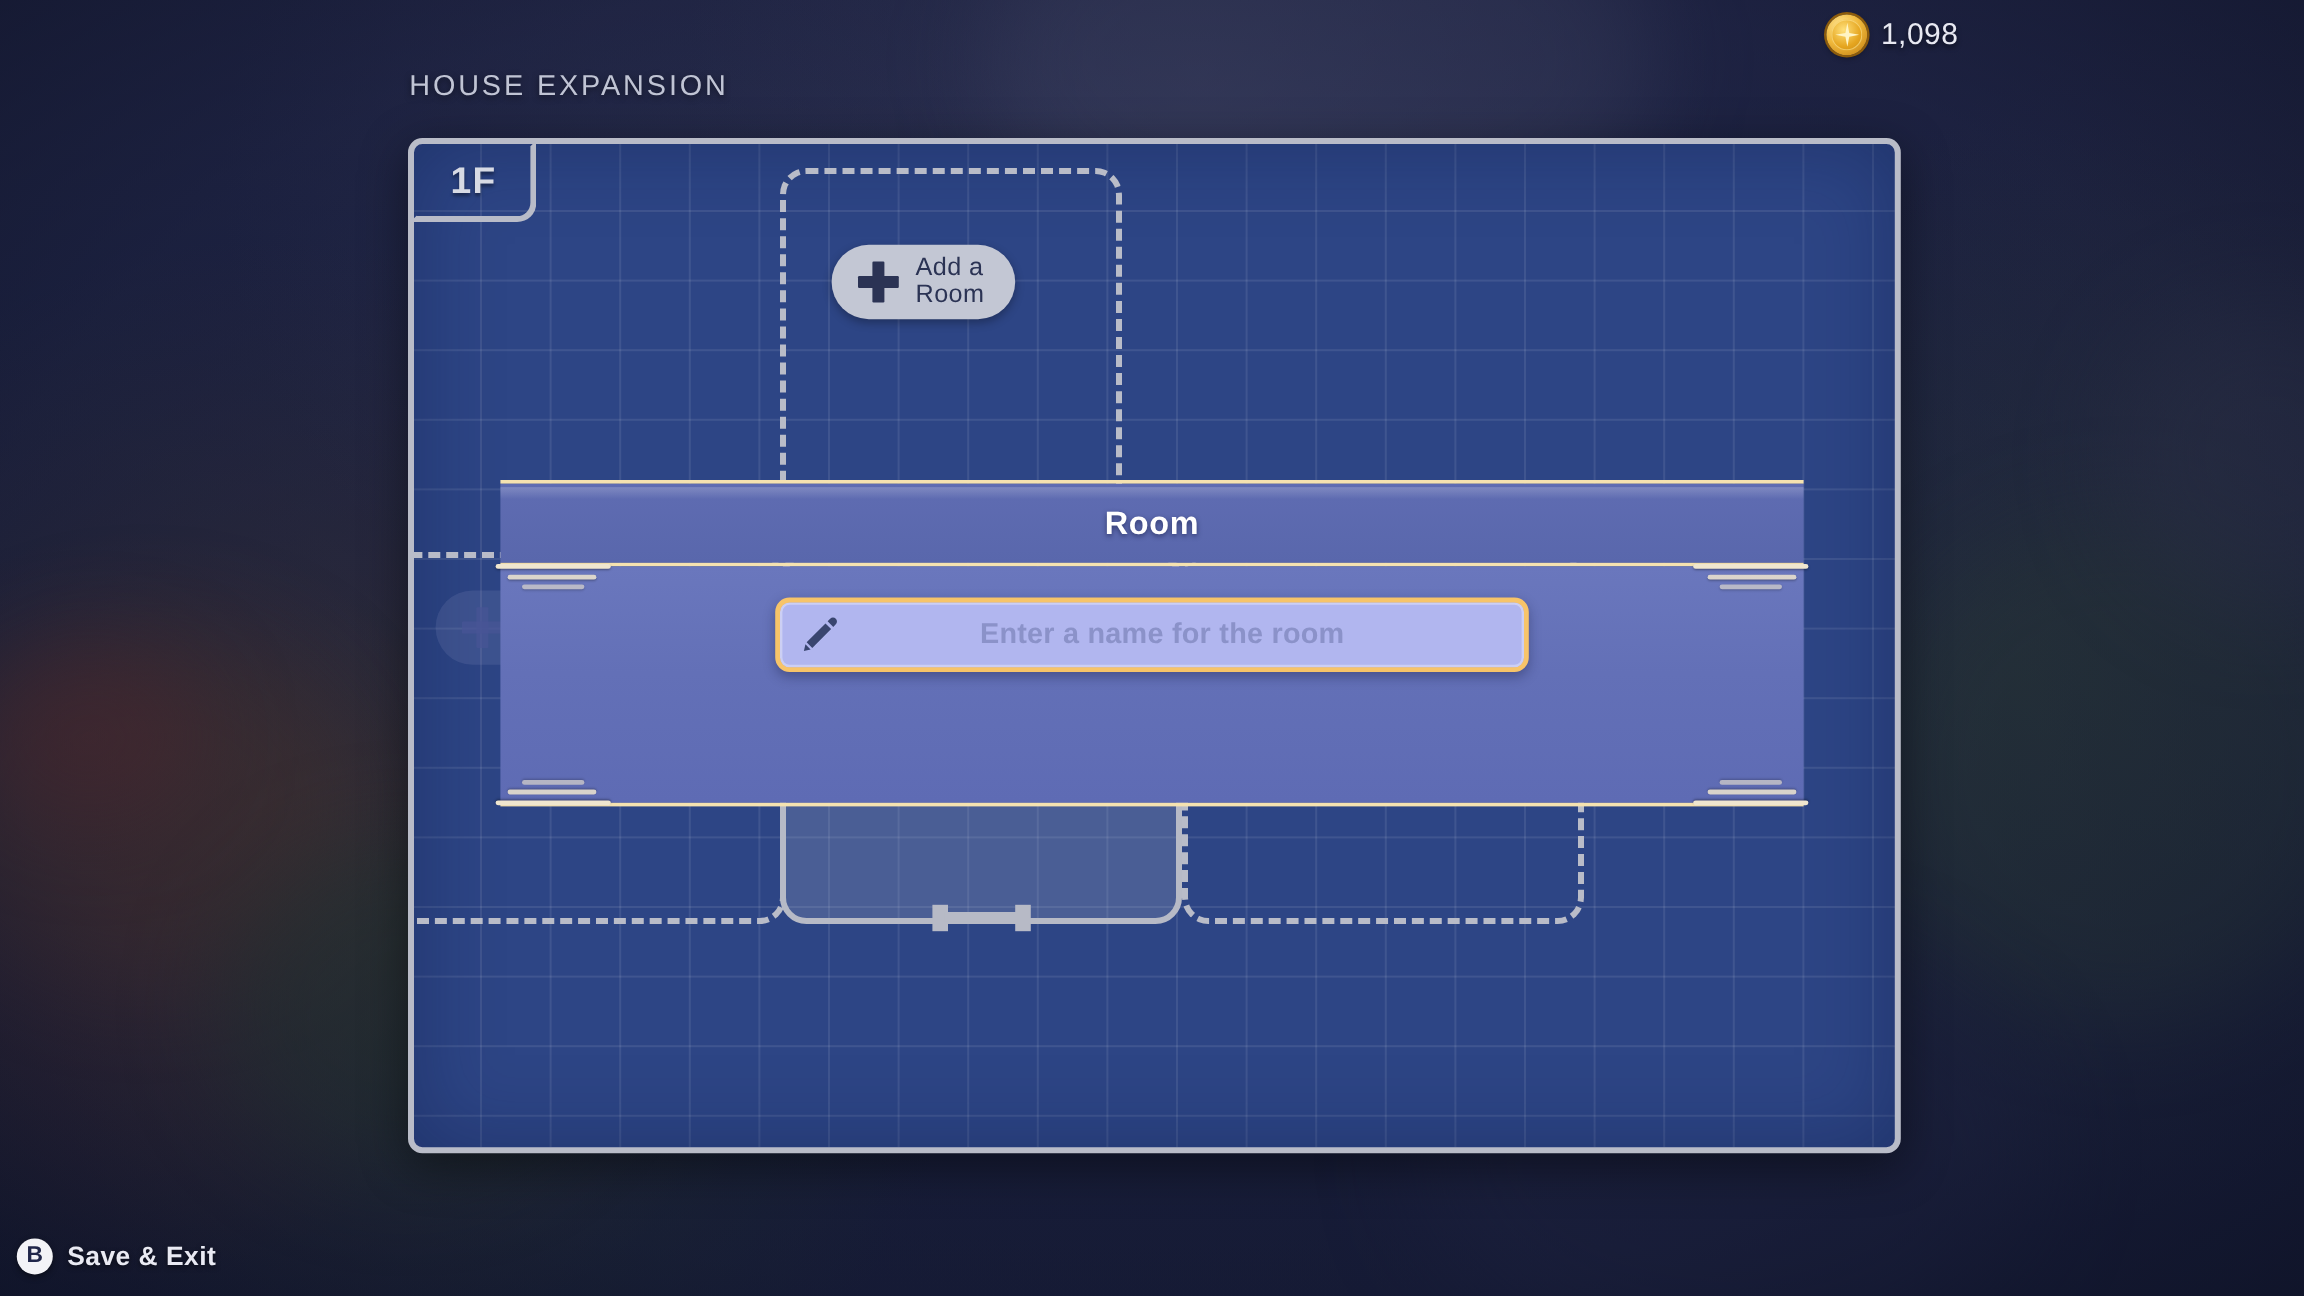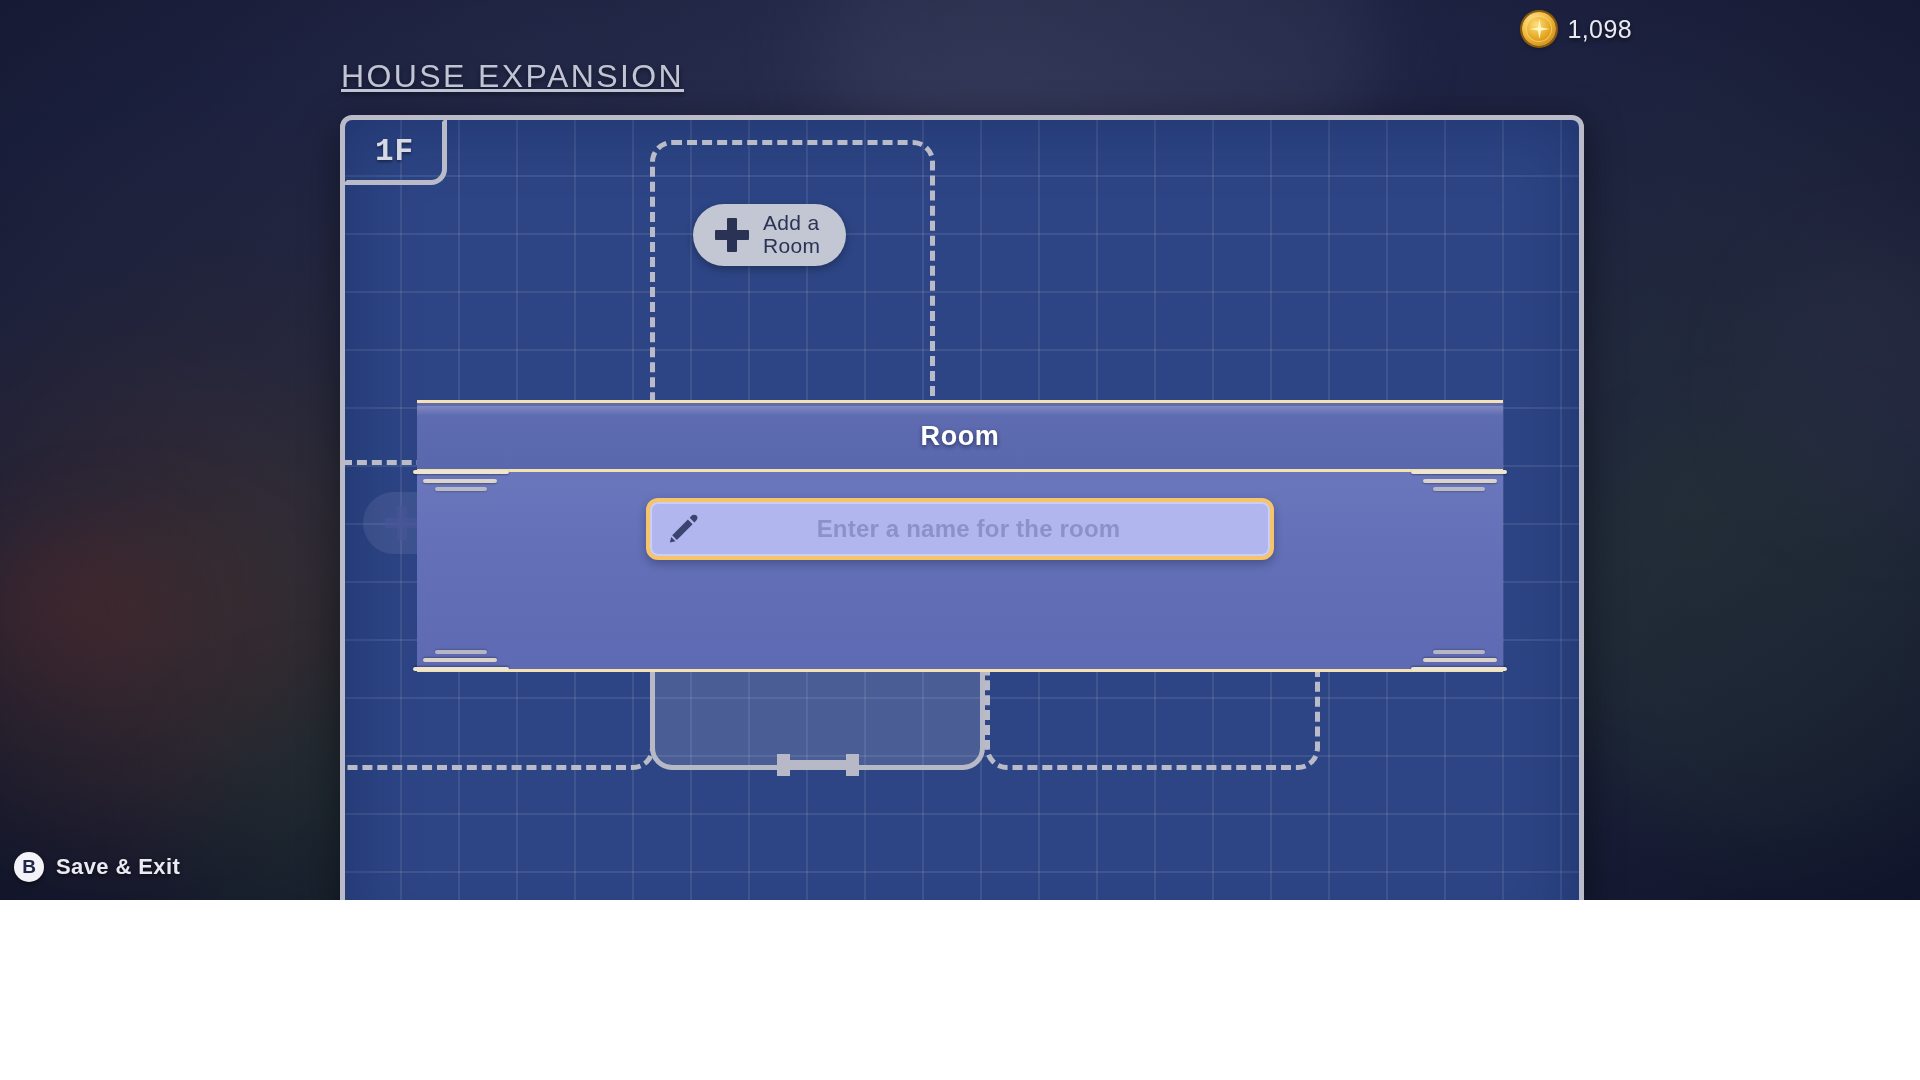--- a/index.html
+++ b/index.html
@@ -8,21 +8,21 @@
     width: 1920px;
     height: 1080px;
     overflow: hidden;
     font-family: "Liberation Sans", sans-serif;
   }
 
   
   #screen {
     position: relative;
     width: 1920px;
-    height: 900px;
+    height: 1080px;
     background:
       radial-gradient(circle at 12% 62%, rgba(90,70,55,0.55) 0%, rgba(90,70,55,0) 26%),
       radial-gradient(circle at 6% 70%, rgba(120,50,45,0.45) 0%, rgba(120,50,45,0) 16%),
       radial-gradient(circle at 22% 78%, rgba(45,70,50,0.50) 0%, rgba(45,70,50,0) 22%),
       radial-gradient(circle at 88% 52%, rgba(55,75,60,0.42) 0%, rgba(55,75,60,0) 26%),
       radial-gradient(circle at 97% 34%, rgba(60,62,80,0.40) 0%, rgba(60,62,80,0) 18%),
       radial-gradient(circle at 52% 6%, rgba(88,92,128,0.42) 0%, rgba(88,92,128,0) 30%),
       radial-gradient(circle at 30% 14%, rgba(70,76,112,0.35) 0%, rgba(70,76,112,0) 24%),
       linear-gradient(180deg, #2b3059 0%, #232a4f 30%, #202747 62%, #1b2140 100%);
     overflow: hidden;
@@ -62,25 +62,24 @@
     clip-path: polygon(50% 0%, 58% 42%, 100% 50%, 58% 58%, 50% 100%, 42% 58%, 0% 50%, 42% 42%);
   }
   #coin-amount {
     color: #e8e9f2; font-size: 25px; letter-spacing: .4px;
     text-shadow: 0 2px 4px rgba(0,0,0,.55);
   }
 
   
   #page-title {
     position: absolute; left: 341px; top: 58px;
-    font-size: 32px; letter-spacing: 2.4px; font-weight: 500;
+    font-size: 24px; letter-spacing: 2.4px; font-weight: 500;
     color: #c0c4d4;
     text-shadow: 0 2px 5px rgba(0,0,0,.5);
     z-index: 30;
-    text-decoration: underline;
   }
 
   
   #blueprint {
     position: absolute;
     left: 340px; top: 115px;
     width: 1244px; height: 846px;
     border: 5px solid #b9bcc8;
     border-radius: 12px;
     background-color: #2d4585;
@@ -100,21 +99,20 @@
     width: 105px; height: 68px;
     border: 5px solid #b9bcc8;
     border-top-color: transparent; border-left-color: transparent;
     border-radius: 0 0 16px 0;
     display: flex; align-items: center; justify-content: center;
     z-index: 5;
   }
   #floor-tab span {
     font-size: 31px; font-weight: 700; color: #d7dae4; letter-spacing: 1px;
     text-shadow: 0 2px 3px rgba(0,0,0,.4);
-    font-family: Liberation Mono, monospace;
   }
 
   
   .slot {
     position: absolute;
     border: 5px dashed #b9bcc8;
     border-radius: 22px;
   }
   .room-existing {
     position: absolute;

